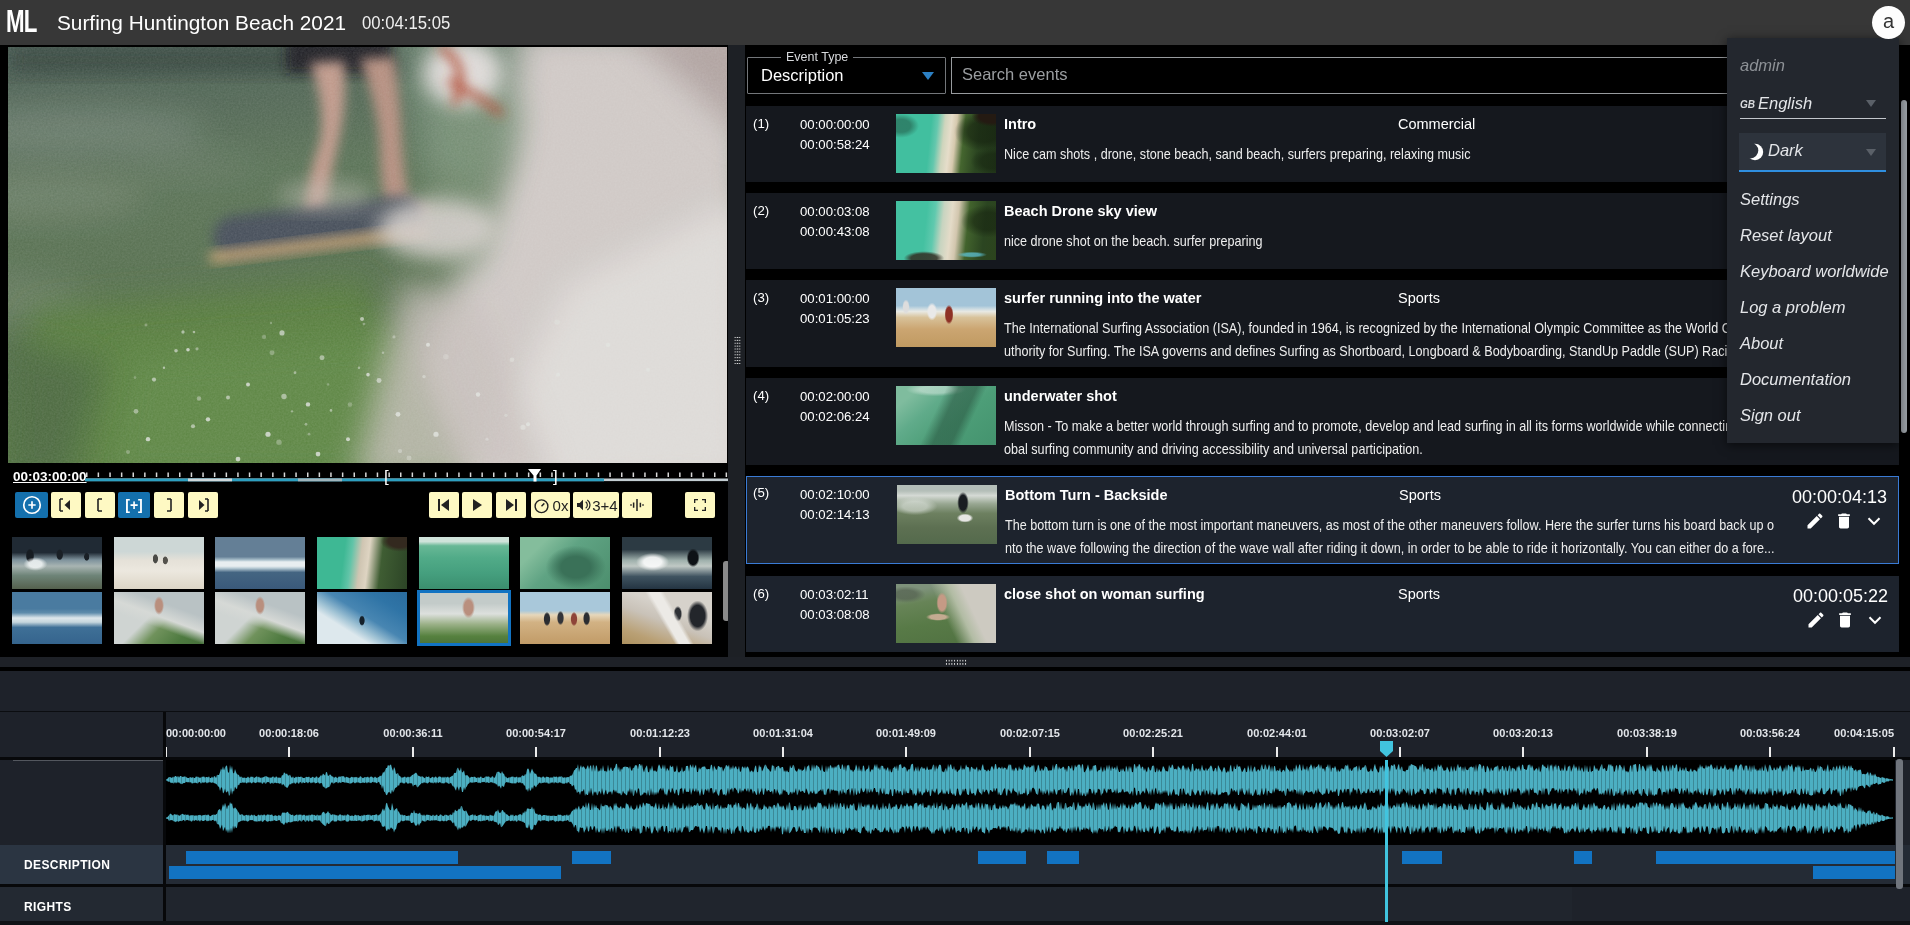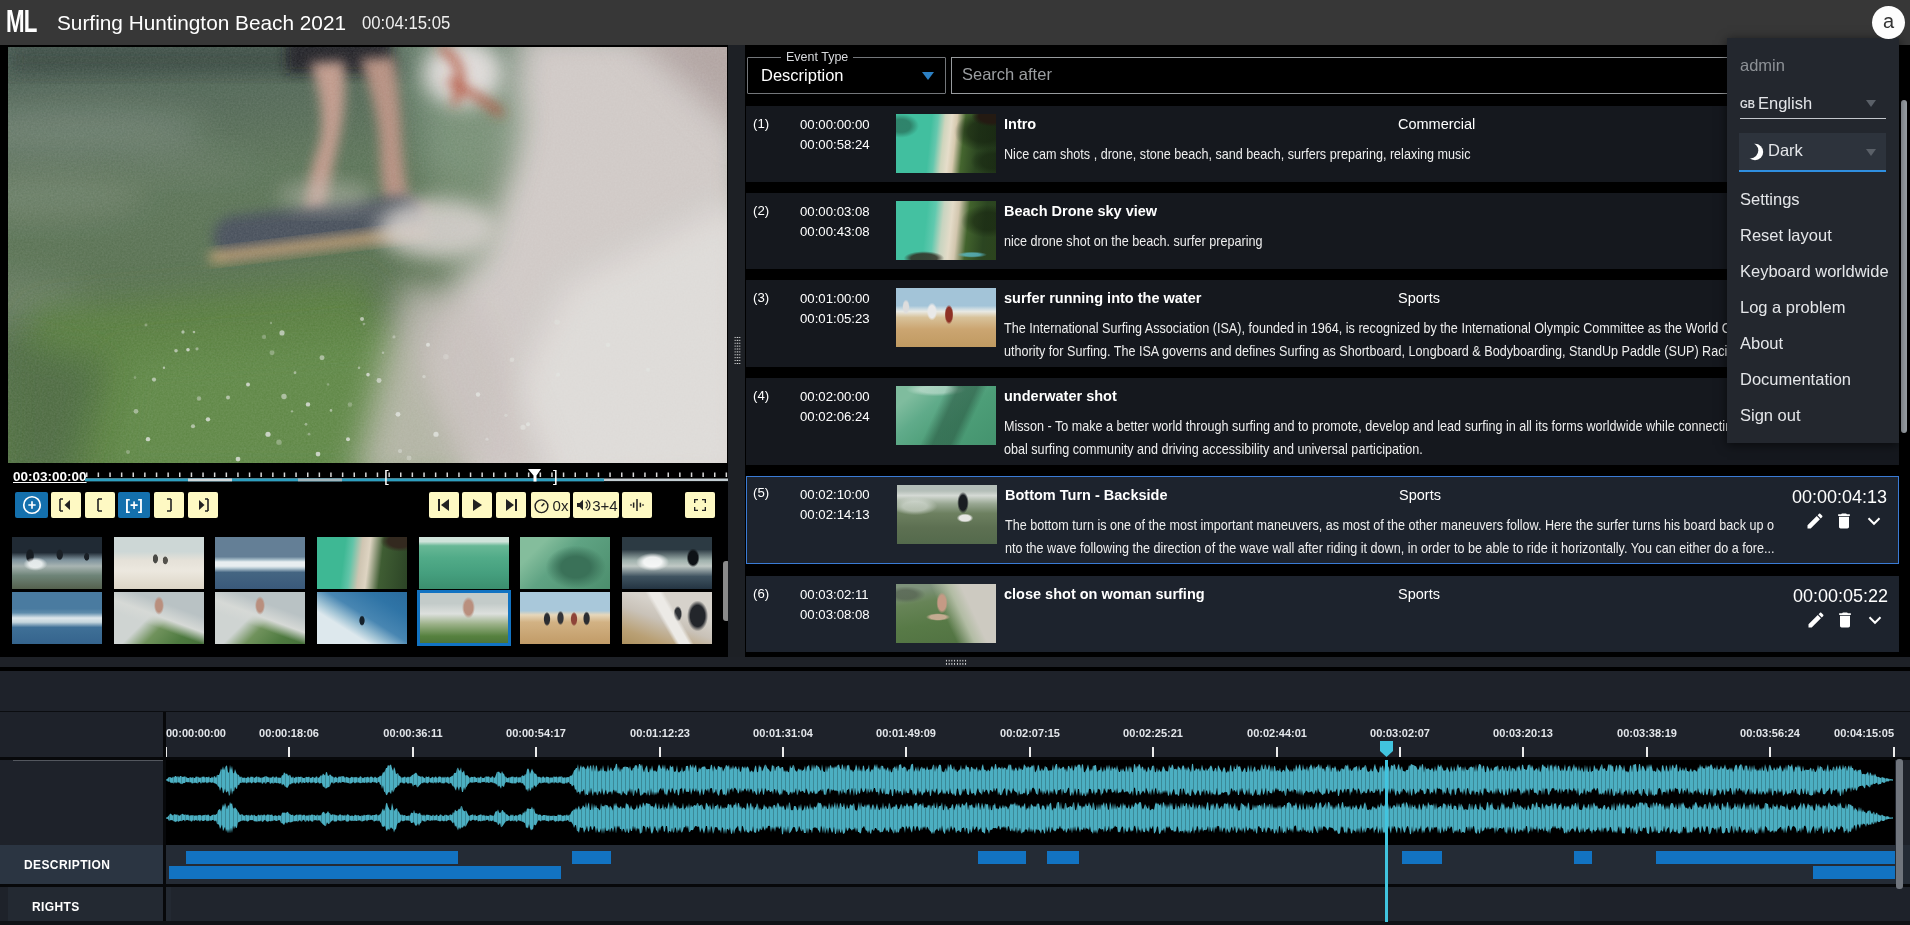--- a/index.html
+++ b/index.html
@@ -153,30 +153,30 @@
 #tl-leftline { position:absolute; left:13px; top:89px; width:150px; height:1px; background:#53575e; }
 #tl-vline1 { position:absolute; left:163px; top:41px; width:3px; height:213px; background:#07080a; }
 #wave-area { position:absolute; left:166px; top:89px; width:1729px; height:85px; background:#000; }
 #tl-baseline { position:absolute; left:0px; top:86px; width:1910px; height:3px; background:#07080a; }
 #desc-row { position:absolute; left:0; top:174px; width:1910px; height:39px; background:#242b35; }
 #desc-label { position:absolute; left:0; top:0; width:163px; height:39px; background:#2b3542; }
 #desc-label span, #rights-label span { position:absolute; left:24px; top:13px; font-size:12px; font-weight:bold; color:#fff; letter-spacing:0.4px; }
 #desc-track { position:absolute; left:166px; top:0; width:1744px; height:39px; }
 .dbar { position:absolute; height:13px; background:#1273c2; }
 #tl-line2 { position:absolute; left:0; top:213px; width:1910px; height:3px; background:#07080a; }
-#rights-row { position:absolute; left:8px; top:216px; width:1572px; height:34px; background:#20252d; }
+#rights-row { position:absolute; left:0; top:216px; width:1572px; height:34px; background:#20252d; }
 #rights-label { position:absolute; left:0; top:0; width:163px; height:34px; background:#232932; }
 #tl-bottom { position:absolute; left:0; top:250px; width:1910px; height:4px; background:#101216; }
 #playhead { position:absolute; left:1385px; top:89px; width:3px; height:162px; background:#41c4de; }
 #ph-marker { position:absolute; left:1379px; top:70px; }
 #tl-scroll { position:absolute; left:1896px; top:88px; width:7px; height:130px; background:#70757d; border-radius:3px; }
 
 
 #menu { position:absolute; left:1727px; top:38px; width:172px; height:405px; background:#23272e; box-shadow:0 2px 10px rgba(0,0,0,0.6); }
-.mi { position:absolute; left:13px; font-size:16.5px; color:#e4e6e9; white-space:nowrap; }
+.mi { position:absolute; left:13px; font-size:16.5px; color:#e4e6e9; white-space:nowrap;font-style:italic; }
 #mi-admin { color:#8d9196; }
 #mi-lang-gb { font-size:10px; font-weight:bold; color:#d8dadd; }
 #mi-underline { position:absolute; left:13px; top:80px; width:146px; height:1px; background:#c3c7cc; }
 #mi-dark { position:absolute; left:12px; top:95px; width:147px; height:39px; background:#2d333c; border-bottom:2px solid #2f8fe0; }
 .mcaret { position:absolute; width:0; height:0; border-left:5.5px solid transparent; border-right:5.5px solid transparent; border-top:7px solid #5a6068; }
 </style>
 </head>
 <body>
 <div id="page">
 
@@ -475,21 +475,21 @@
 <div id="fscroll"></div>
 
 <div id="vdivider"></div>
 <div id="vdots"></div>
 
 <div id="etype"></div>
 <div id="etype-legend">Event Type</div>
 <div id="etype-val">Description</div>
 <div id="etype-caret"></div>
 <div id="esearch"></div>
-<div id="esearch-ph">Search after</div>
+<div id="esearch-ph">Search events</div>
 <div class="erow" style="top:106px;height:76px">
       <div class="eidx">(1)</div>
       <div class="etc">
         <div>00:00:00:00</div>
         <div>00:00:58:24</div>
       </div>
       <div class="ethumb t-aer1"></div>
       <div class="etitle">Intro</div>
       <div class="ecat">Commercial</div>
       <div class="edesc">

